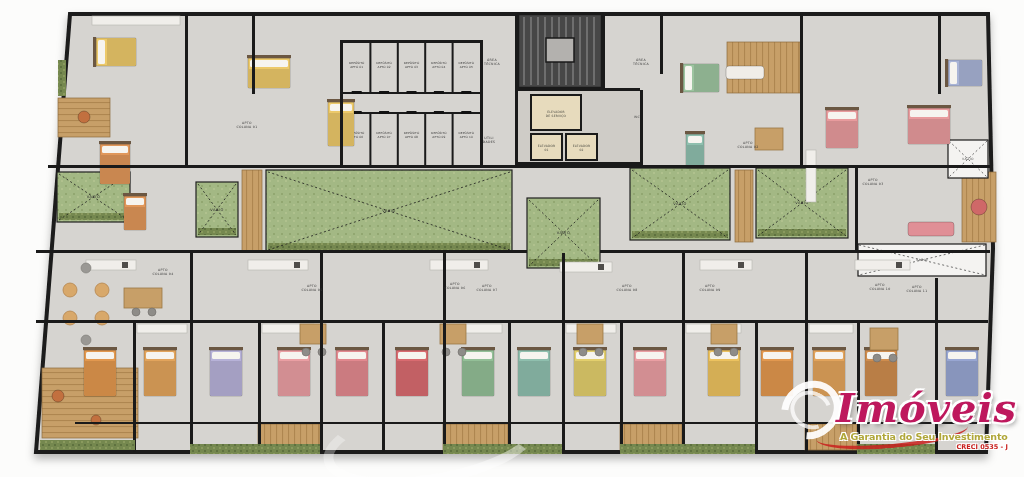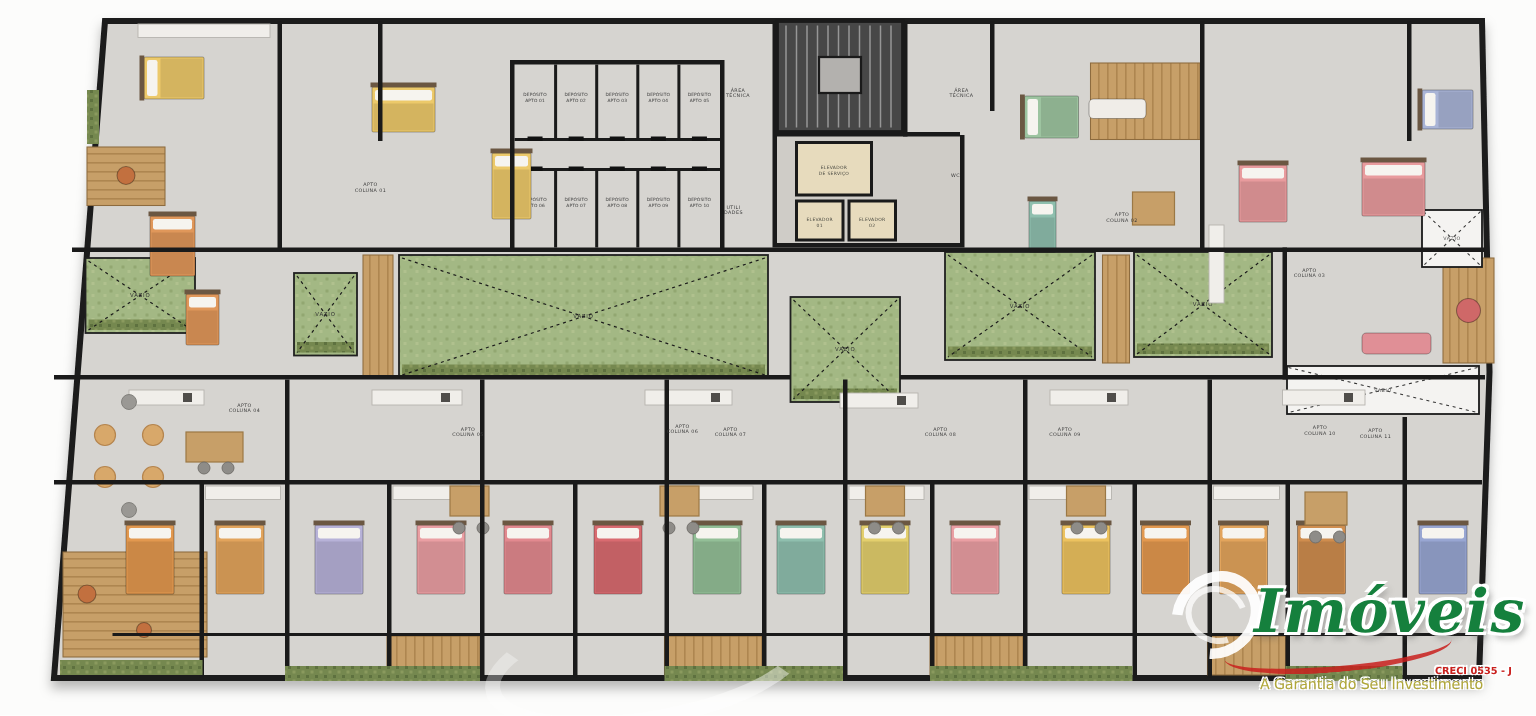--- a/index.html
+++ b/index.html
@@ -16,23 +16,23 @@
     border-radius:50%;border-left-color:transparent;transform:rotate(-40deg);}
   .emblem .ring2{position:absolute;display:block;left:10px;top:9px;right:10px;bottom:9px;
     border:4px solid rgba(255,255,255,.75);border-radius:50%;border-right-color:transparent;
     transform:rotate(25deg);}
   .brandline{position:absolute;left:34px;top:30px;width:152px;height:26px;
     border-bottom:4px solid rgba(201,32,29,.85);border-radius:50%;transform:rotate(-5deg);}
   .brand{position:absolute;left:54px;top:0px;font-family:"DejaVu Serif",serif;
     font-style:italic;font-weight:700;font-size:40px;line-height:1;letter-spacing:1px;
     text-shadow:-2px -2px 0 #fff,2px -2px 0 #fff,-2px 2px 0 #fff,2px 2px 0 #fff,
                 0 0 3px #fff,3px 4px 4px rgba(70,70,70,.4);}
-  .tagline{position:absolute;left:58px;top:43px;font-weight:400;font-size:9.5px;
+  .tagline{position:absolute;left:58px;top:43px;font-weight:700;font-size:9.5px;
     letter-spacing:-0.1px;white-space:nowrap;
-    text-shadow:-1px -1px 0 #fff,1px -1px 0 #fff,-1px 1px 0 #fff,1px 1px 0 #fff;margin-top:20px;}
+    text-shadow:-1px -1px 0 #fff,1px -1px 0 #fff,-1px 1px 0 #fff,1px 1px 0 #fff;}
   .license{position:absolute;right:8px;top:55px;font-weight:700;font-size:6.5px;
     text-shadow:-1px -1px 0 #fff,1px -1px 0 #fff,-1px 1px 0 #fff,1px 1px 0 #fff;}
 </style>
 </head>
 <body>
 
 <div class="stage">
   <svg id="plan-svg" width="1024" height="477" viewBox="0 0 1024 477">
       <defs>
         <pattern id="grass" width="8" height="8" patternUnits="userSpaceOnUse">
@@ -438,17 +438,17 @@
     </svg>
 
   <div class="swoosh-faint"></div>
 
   <div class="logo">
     <div class="emblem">
       <i class="ring1"></i>
       <i class="ring2"></i>
     </div>
     <div class="brandline"></div>
-    <div class="brand" style="color: #15803d; font-style: italic;">Imóveis</div>
+    <div class="brand" style="color: #be185d; font-style: italic;">Imóveis</div>
     <div class="tagline" style="color: rgb(176, 167, 57);">A Garantia do Seu Investimento</div>
     <div class="license" style="color: rgb(201, 32, 29);">CRECI 0535 - J</div>
   </div>
 </div>
 
 </body></html>

